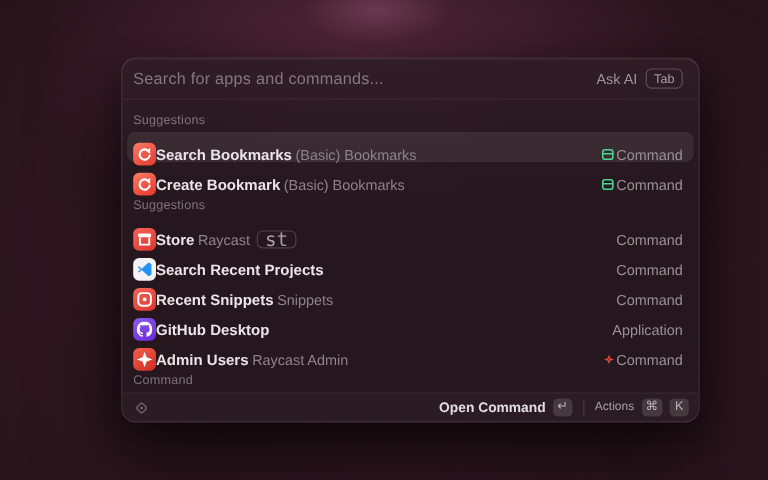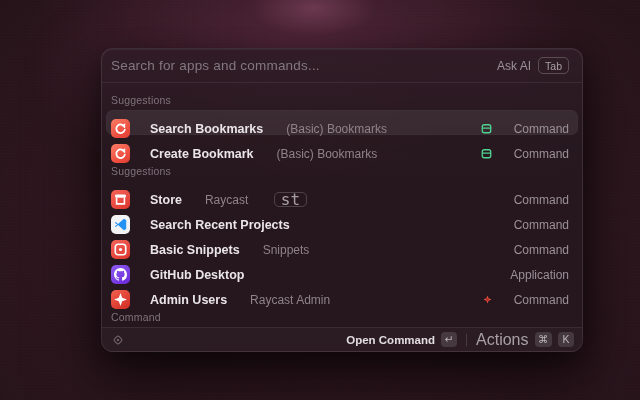--- a/index.html
+++ b/index.html
@@ -39,21 +39,21 @@
   .askai { display:flex; align-items:center; gap:7px; cursor:default; }
   .askai-label { font-size:12px; color:#9c9299; }
   .badge-key {
     font-size:10.5px; color:#a89fa5; border:1px solid rgba(255,255,255,0.22);
     border-radius:5px; padding:1.5px 6px; line-height:12px;
   }
   .hdivider { height:1px; flex:0 0 1px; background:rgba(255,255,255,0.07); }
   
   .list { flex:1; overflow:hidden; padding:6px 4px 0; }
   .section-header { height:21px; display:flex; align-items:flex-end; padding:0 5px 4px; font-size:10.5px; color:#7e737a; letter-spacing:.2px; }
-  .row { height:25px; display:flex; align-items:center; gap:20px; padding:12px 9px 0 5px; border-radius:7px; cursor:default; }
+  .row { height:25px; display:flex; align-items:center; gap:0; padding:12px 9px 0 5px; border-radius:7px; cursor:default; }
   .row.selected { background:rgba(255,255,255,0.08); box-shadow: inset 0 0 0 0.5px rgba(255,255,255,0.04); }
   .app-icon { width:19px; height:19px; border-radius:5px; flex:0 0 19px; display:flex; align-items:center; justify-content:center; }
   .app-icon svg { display:block; }
   .ic-red    { background:linear-gradient(145deg,#fb7e67,#ec4a3d 70%,#e03f33); }
   .ic-store  { background:linear-gradient(145deg,#f4655a,#dd352c); }
   .ic-admin  { background:linear-gradient(145deg,#f2604f,#d02c22); }
   .ic-purple { background:linear-gradient(145deg,#8e5cf0,#6a28d9); }
   .ic-white  { background:#f4f3f4; }
   .row-title { font-size:12.5px; font-weight:600; color:#eae5e8; white-space:nowrap; }
   .row-subtitle { font-size:12px; color:#8e8389; margin-left:3px; white-space:nowrap; }
@@ -66,21 +66,21 @@
   .accessory { display:flex; align-items:center; margin-right:1px; }
   
   .footer {
     flex:0 0 24px; height:24px; display:flex; align-items:center;
     padding:0 8px 0 9px; gap:7px;
     background:rgba(255,255,255,0.025); border-top:1px solid rgba(255,255,255,0.07);text-align:center;
   }
   .footer-spacer { flex:1; }
   .footer-action { display:flex; align-items:center; gap:6px; cursor:default; }
   .footer-primary-label { font-size:11.5px; font-weight:600; color:#e2dde0; }
-  .footer-actions-label { font-size:16px; color:#a8a0a5; }
+  .footer-actions-label { font-size:10px; color:#a8a0a5; }
   .keycap {
     min-width:16px; height:15px; padding:0 3.5px; border-radius:4px;
     background:rgba(255,255,255,0.13); color:#bdb5ba; font-size:10.5px;
     display:flex; align-items:center; justify-content:center; line-height:1;
   }
   .vdivider { width:1px; height:12px; background:rgba(255,255,255,0.14); margin:0 2px; }
 </style>
 </head>
 <body>
 
@@ -166,21 +166,21 @@
       <span class="row-type">Command</span>
     </div>
 
     <div class="row">
       <span class="app-icon ic-store">
         <svg width="19" height="19" viewBox="0 0 20 20">
           <rect x="4.5" y="4.5" width="11" height="11" rx="3" stroke="#fff" stroke-width="1.7" fill="none"></rect>
           <circle cx="10" cy="10" r="1.7" fill="#fff"></circle>
         </svg>
       </span>
-      <span class="row-title">Basic Snippets</span>
+      <span class="row-title">Recent Snippets</span>
       <span class="row-subtitle">Snippets</span>
       <span class="row-spacer"></span>
       <span class="row-type">Command</span>
     </div>
 
     <div class="row">
       <span class="app-icon ic-purple">
         <svg width="13" height="13" viewBox="0 0 16 16">
           <path fill="#fff" d="M8 0C3.58 0 0 3.58 0 8c0 3.54 2.29 6.53 5.47 7.59.4.07.55-.17.55-.38 0-.19-.01-.82-.01-1.49-2.01.37-2.53-.49-2.69-.94-.09-.23-.48-.94-.82-1.13-.28-.15-.68-.52-.01-.53.63-.01 1.08.58 1.23.82.72 1.21 1.87.87 2.33.66.07-.52.28-.87.51-1.07-1.78-.2-3.64-.89-3.64-3.95 0-.87.31-1.59.82-2.15-.08-.2-.36-1.02.08-2.12 0 0 .67-.21 2.2.82.64-.18 1.32-.27 2-.27s1.36.09 2 .27c1.53-1.04 2.2-.82 2.2-.82.44 1.1.16 1.92.08 2.12.51.56.82 1.27.82 2.15 0 3.07-1.87 3.75-3.65 3.95.29.25.54.73.54 1.48 0 1.07-.01 1.93-.01 2.2 0 .21.15.46.55.38A8.01 8.01 0 0 0 16 8c0-4.42-3.58-8-8-8z"></path>
         </svg>

